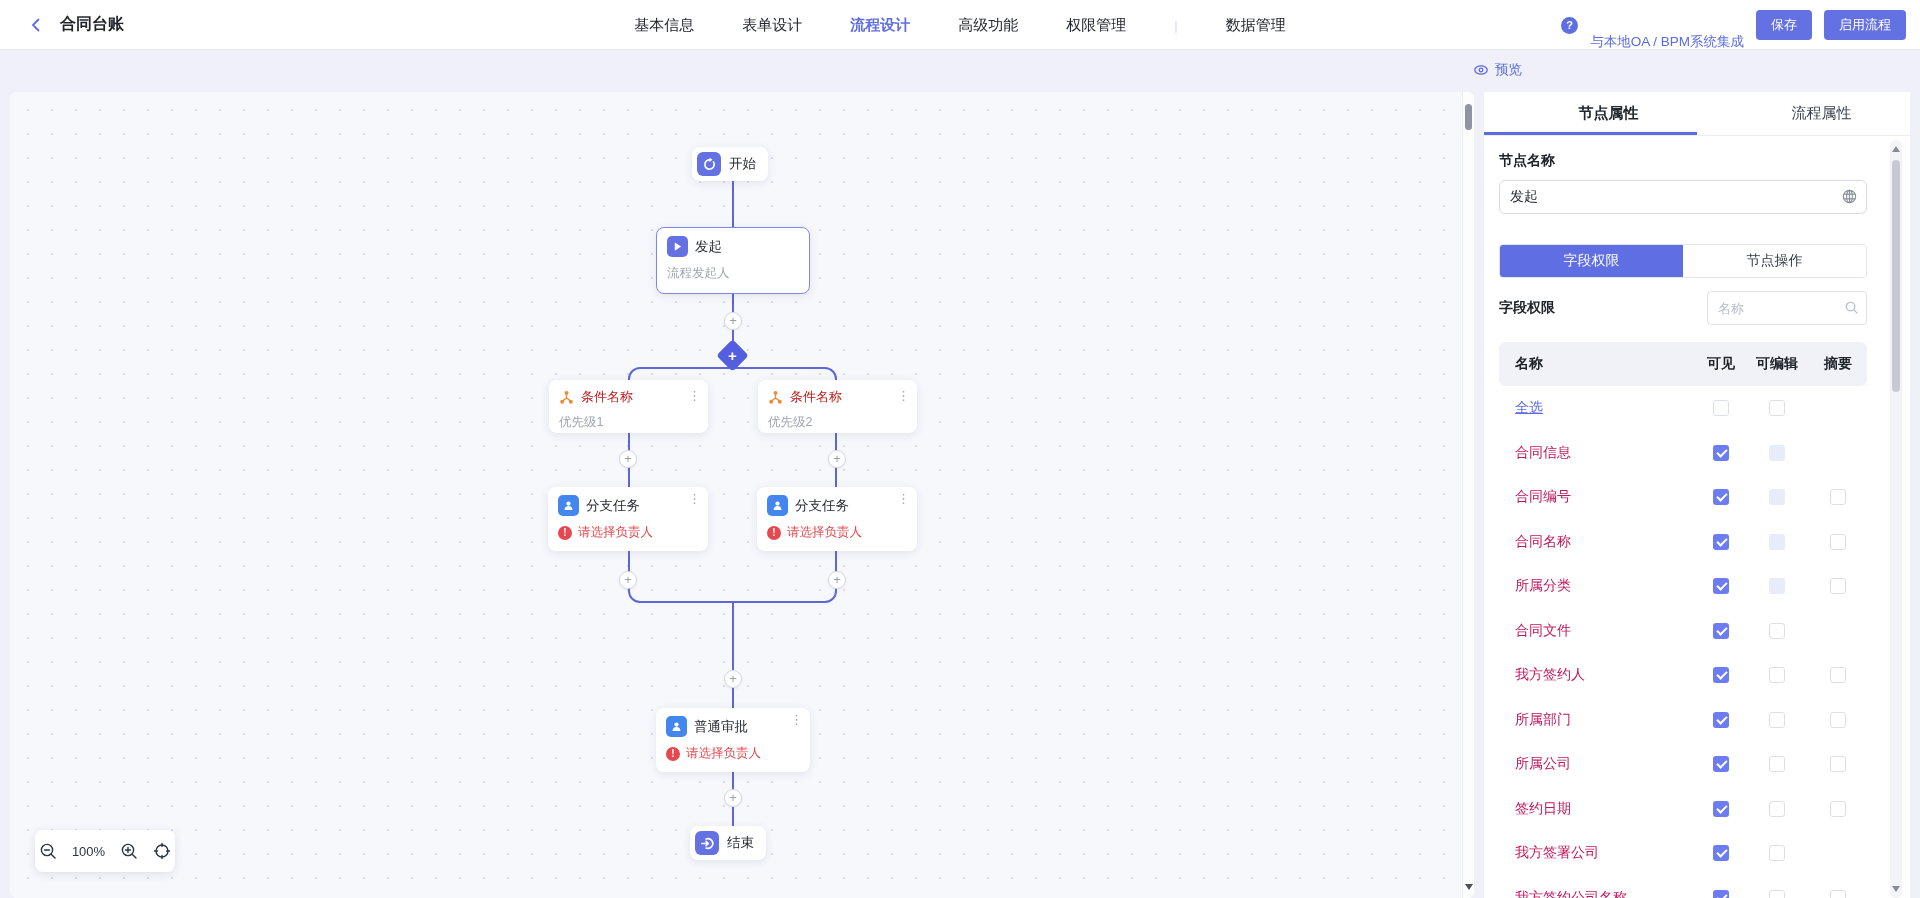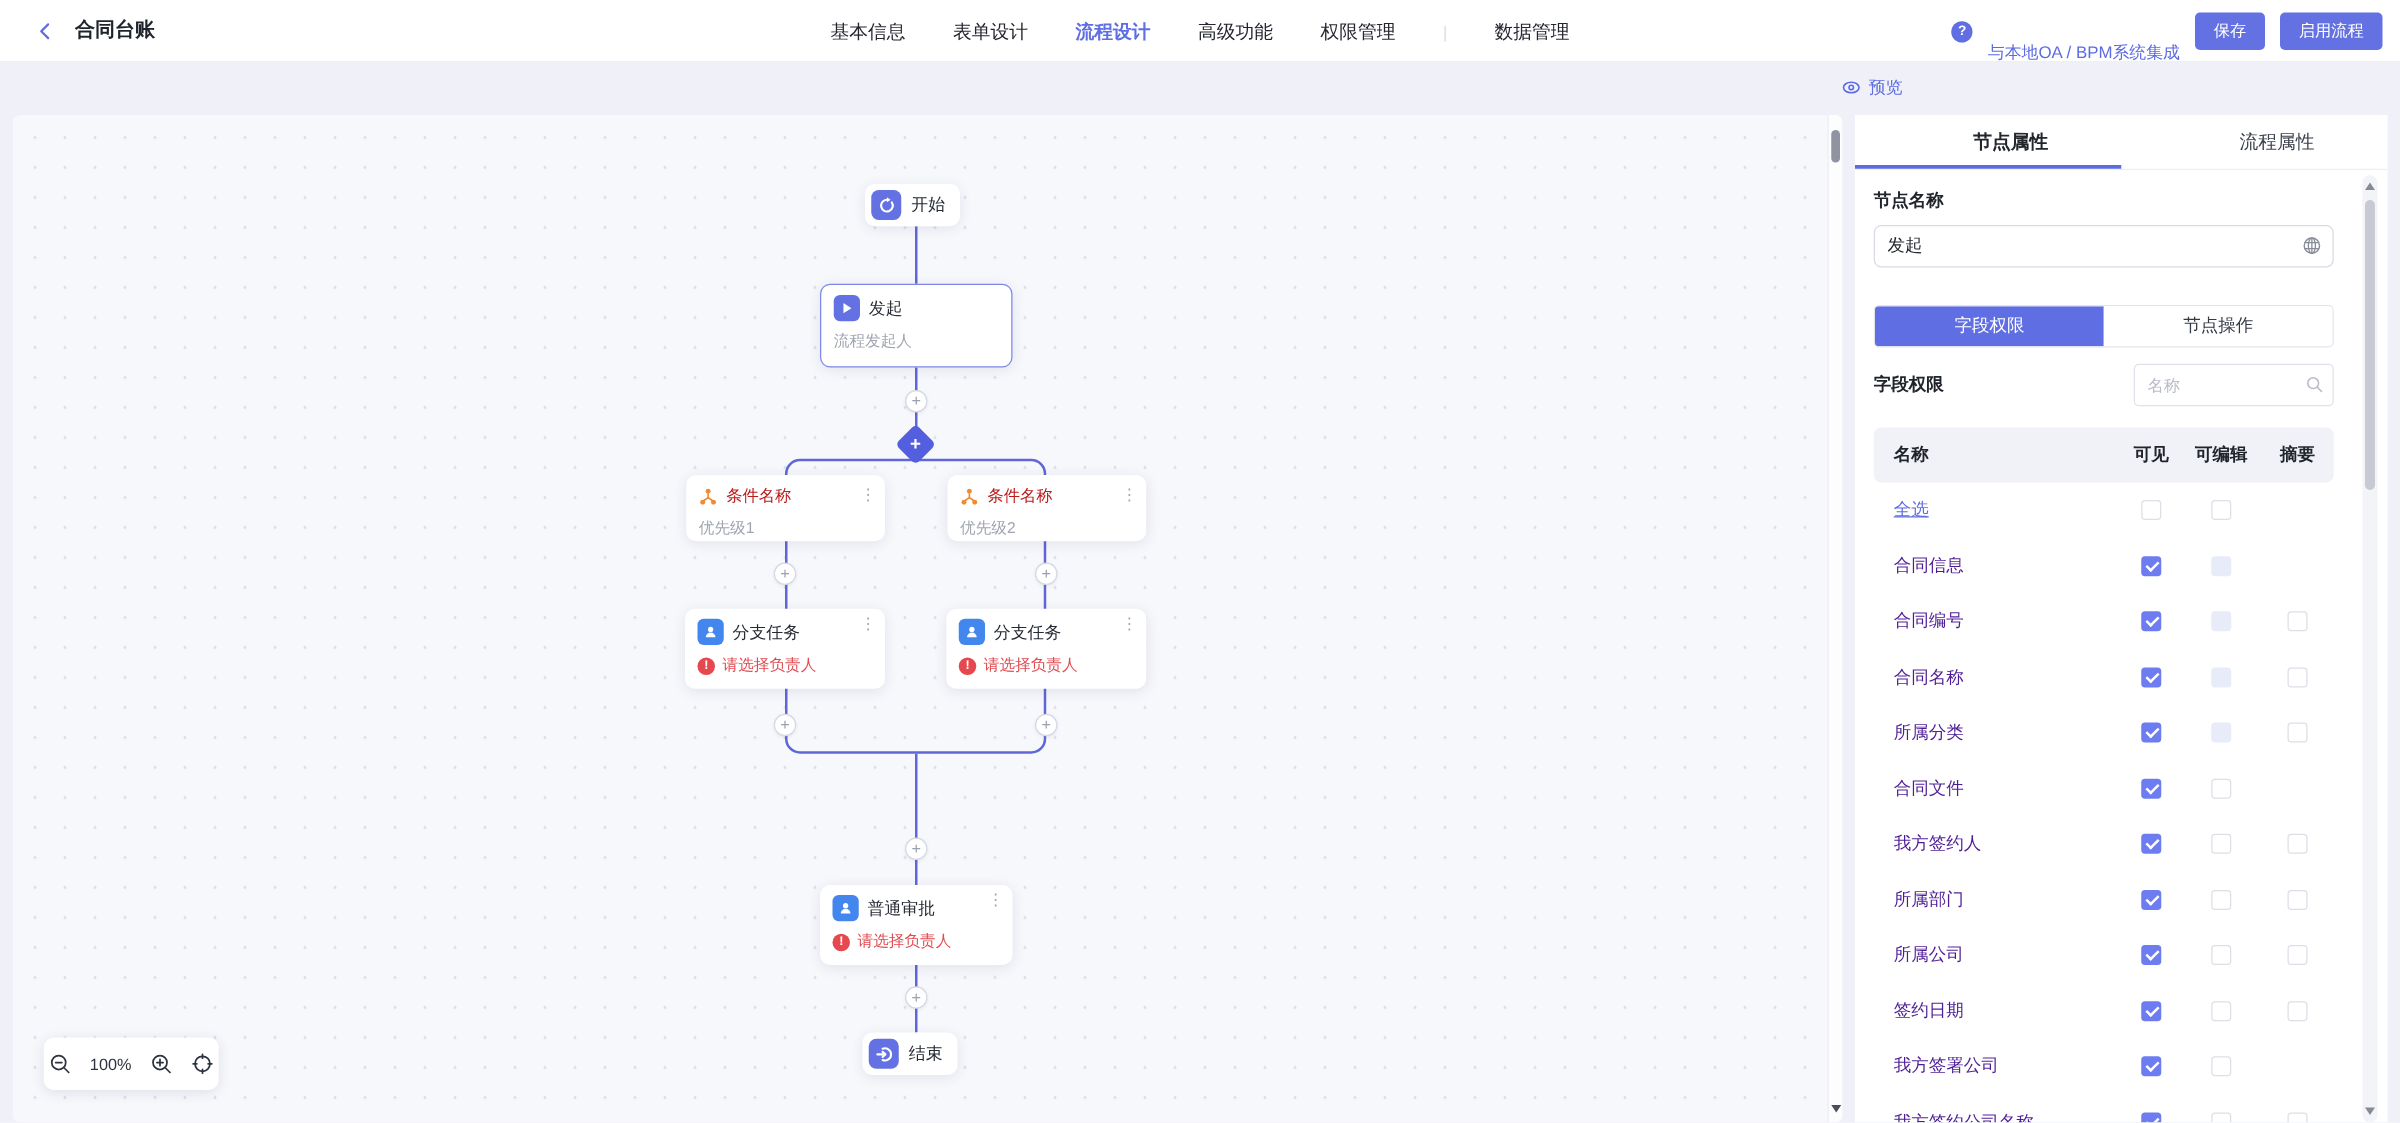--- a/index.html
+++ b/index.html
@@ -12,21 +12,21 @@
   }
   .app { position:absolute; inset:0; }
 
   
   .topbar { position:absolute; left:0; top:0; width:1920px; height:50px; background:#fff;
     border-bottom:1px solid #e9eaf1; display:flex; align-items:center; z-index:30; }
   .topbar-left { display:flex; align-items:center; gap:14px; padding-left:26px; width:420px; }
   .back-btn { width:20px; height:20px; display:flex; align-items:center; justify-content:center; cursor:pointer; }
   .page-title { font-size:16px; font-weight:600; color:#1f232b; }
   .htabs { position:absolute; left:50%; top:0; transform:translateX(-50%); height:50px;
-    display:flex; align-items:center; gap:38px; }
+    display:flex; align-items:center; gap:48px; }
   .htab { font-size:15px; color:#23262e; cursor:pointer; white-space:nowrap; }
   .htab.active { color:var(--accent); font-weight:700; }
   .tab-divider { color:#d9dbe4; font-size:13px; }
   .topbar-right { position:absolute; right:14px; top:0; height:50px; display:flex; align-items:center; gap:12px; }
   .help-circle { width:17px; height:17px; border-radius:50%; background:var(--accent); color:#fff;
     font-size:11px; font-weight:700; display:flex; align-items:center; justify-content:center; }
   .integration-link { color:#5b6be2; font-size:13.5px; cursor:pointer;margin-top:33px; }
   .btn { height:30px; border:none; border-radius:4px; background:#6471e3; color:#fff;
     font-size:13px; padding:0 15px; cursor:pointer; font-family:inherit; }
 
@@ -114,21 +114,21 @@
   .search-input { width:100%; height:34px; border:1px solid #e0e2ea; border-radius:4px;
     padding:0 28px 0 10px; font-size:13px; color:#23262e; font-family:inherit; outline:none; }
   .search-input::placeholder { color:#b7bcc7; }
   .search-ic { position:absolute; right:8px; top:9px; }
   .ftable { margin-top:17px; }
   .thead { height:44px; background:#f1f2f7; border-radius:6px; display:grid;
     grid-template-columns:1fr 48px 64px 58px; align-items:center; font-size:14px; font-weight:700; color:#20242b; }
   .thead .hname { padding-left:16px; }
   .thead .hcell { text-align:center; }
   .trow { height:44.5px; display:grid; grid-template-columns:1fr 48px 64px 58px; align-items:center; }
-  .tname { padding-left:16px; font-size:14px; color:#4c1d95; white-space:nowrap; }
+  .tname { padding-left:16px; font-size:14px; color:#be185d; white-space:nowrap; }
   .tname.link { color:#5c6cdf; text-decoration:underline; cursor:pointer; }
   .tcell { display:flex; align-items:center; justify-content:center; }
   .cb { width:16px; height:16px; border-radius:3px; display:inline-block; position:relative; cursor:pointer; }
   .cb.unchecked { background:#fff; border:1px solid #dcdfe6; }
   .cb.disabled { background:#e8ecf9; cursor:default; }
   .cb.checked { background:var(--checkbox); }
   .cb.checked::after { content:""; position:absolute; left:3.5px; top:4px; width:8px; height:4px;
     border-left:2px solid #fff; border-bottom:2px solid #fff; transform:rotate(-45deg); }
 
   

